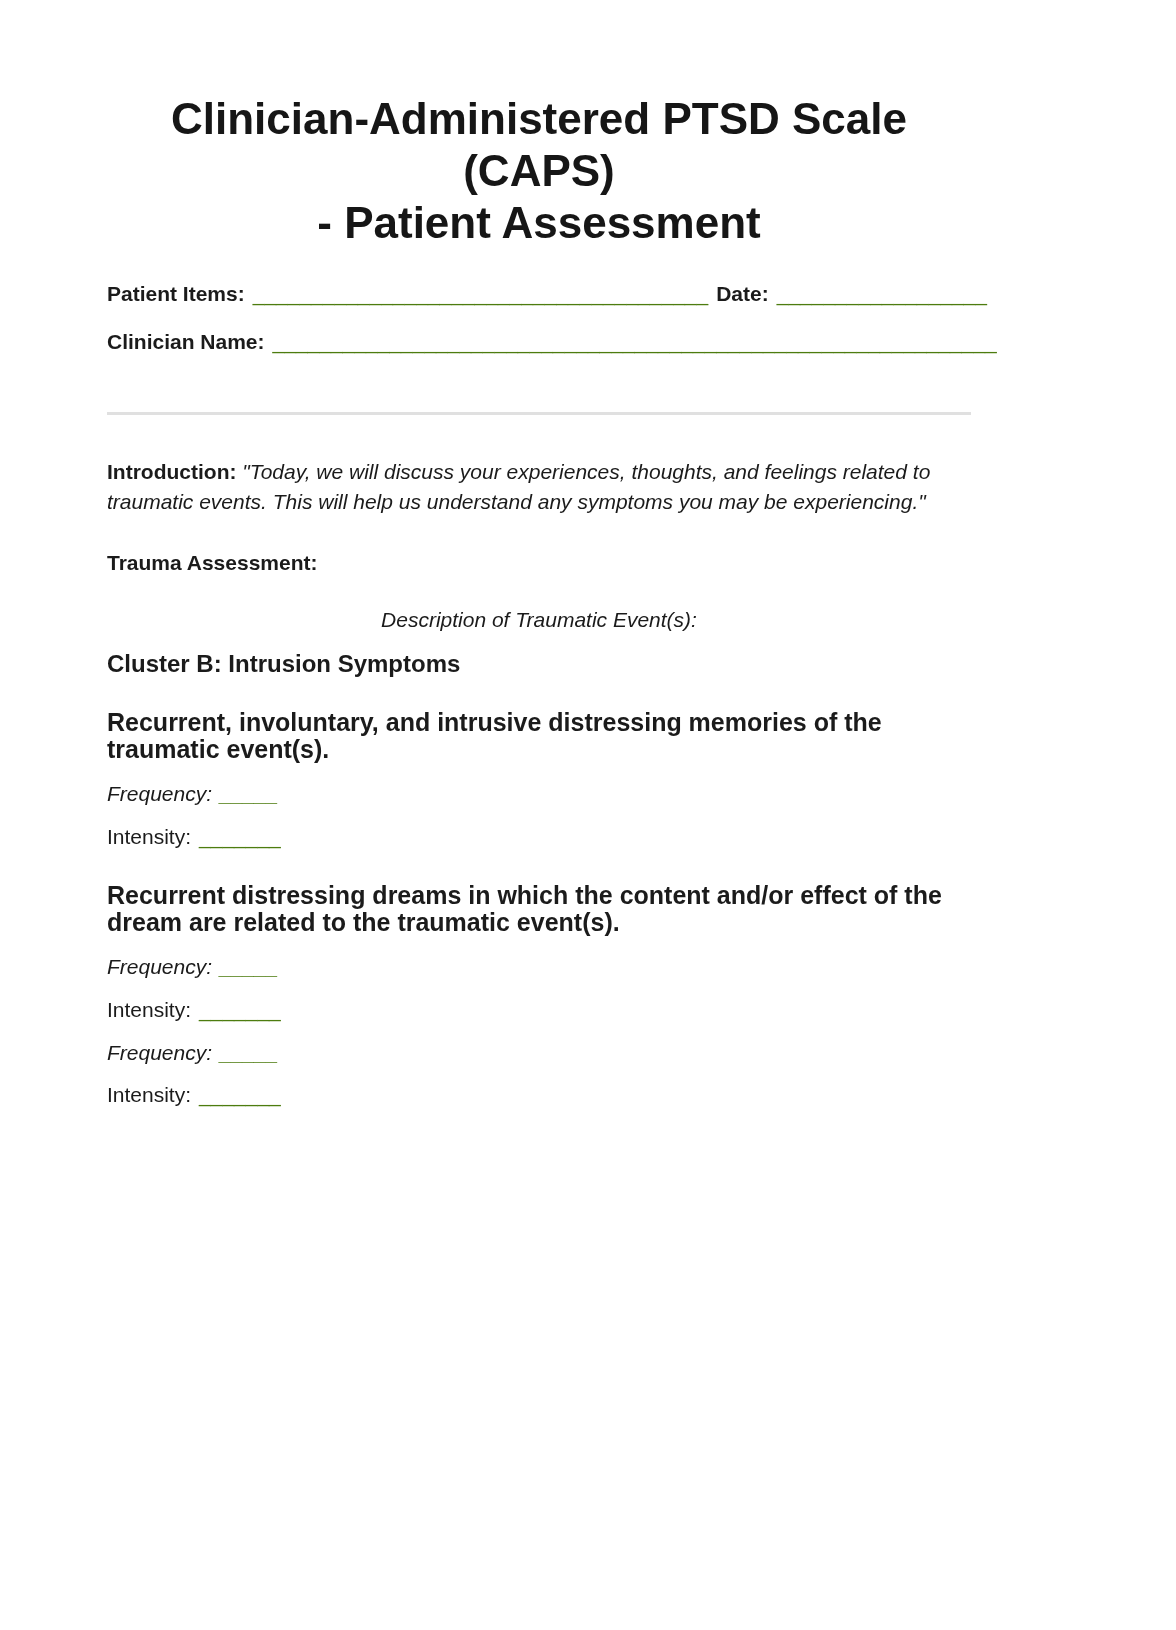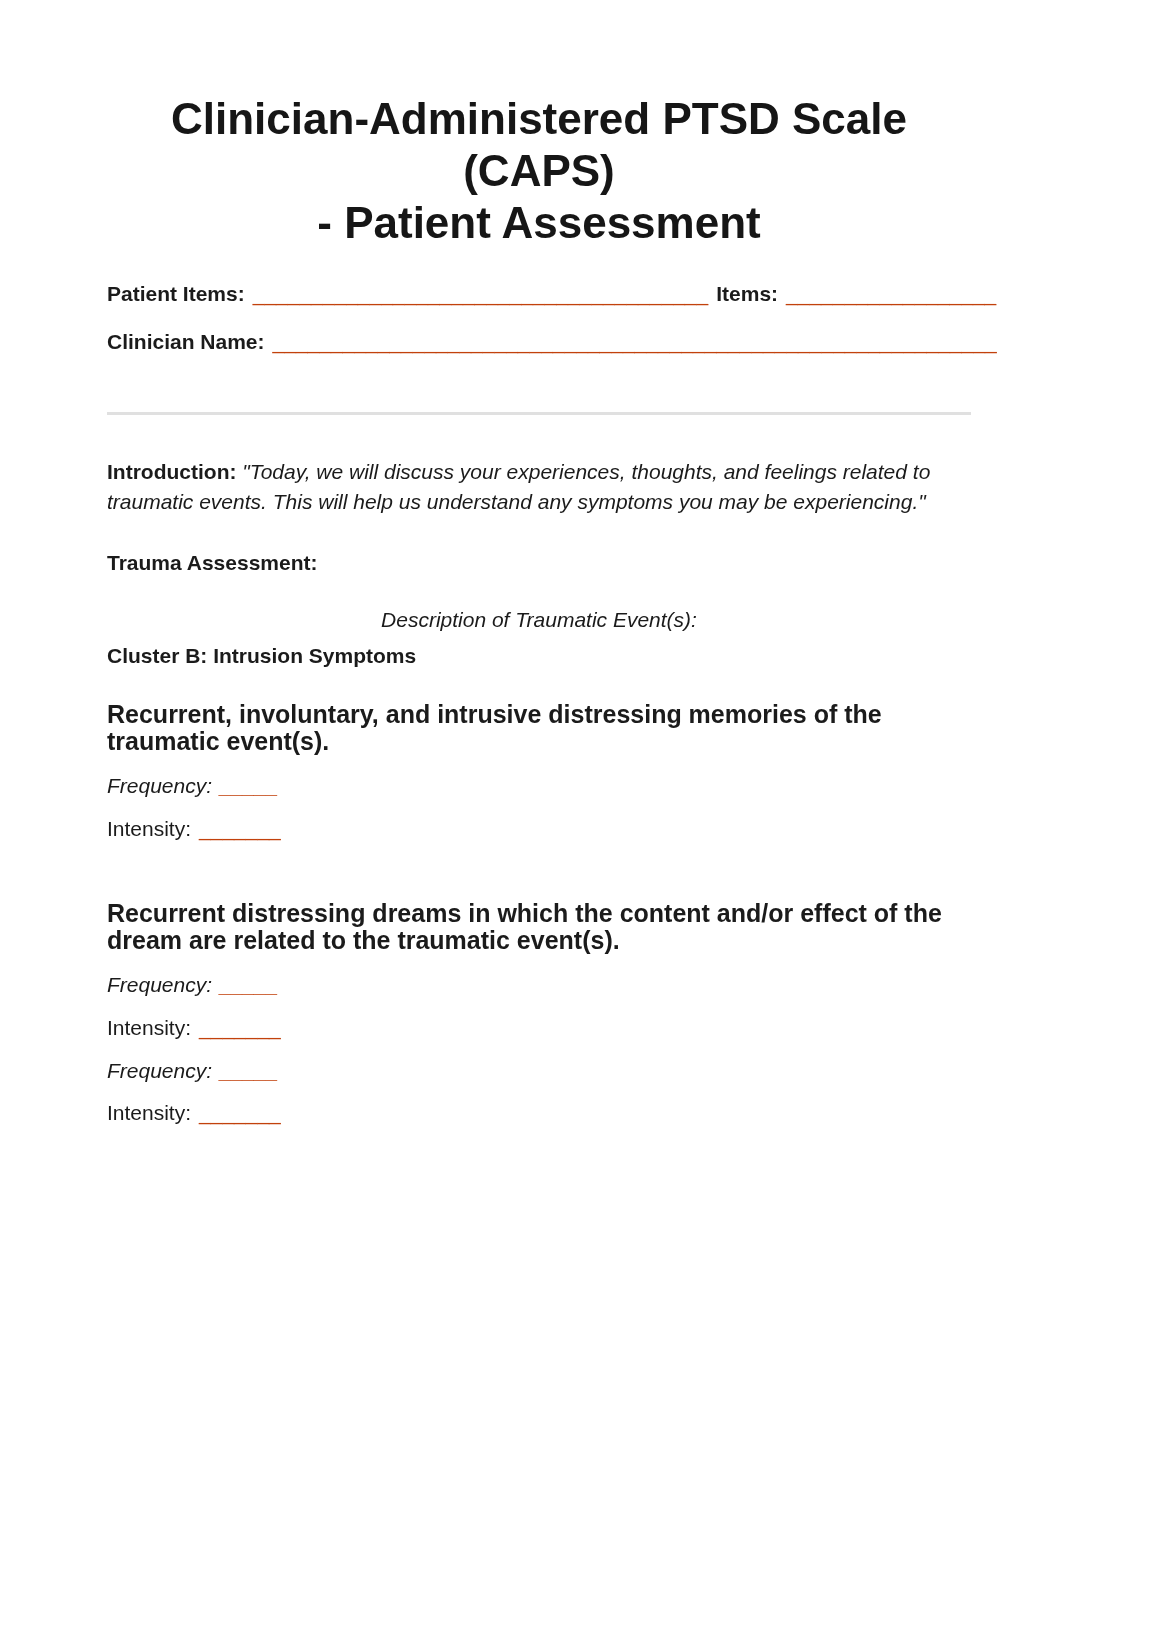--- a/index.html
+++ b/index.html
@@ -31,21 +31,21 @@
     line-height: 26px;
     white-space: nowrap;
   }
   .row-patient { margin-top: 32px; }
   .row-clinician { margin-top: 22px; }
   .field-label { font-weight: 700; }
   .blank {
     font-weight: 400;
     margin-left: 8px;
     letter-spacing: 0;
-    color: #c2410c;
+    color: #4d7c0f;
   }
   .date-label { margin-left: 8px; }
   .divider {
     border: none;
     height: 3px;
     background: #e0e0e0;
     margin: 57px 0 0 0;
   }
   .intro {
     margin-top: 42px;
@@ -68,33 +68,33 @@
     font-style: italic;
     text-align: center;
   }
   .section-heading {
     margin-top: 240px;
     font-size: 31px;
     line-height: 38px;
     font-weight: 700;
   }
   .cluster-heading {
-    margin-top: 8px;
-    font-size: 21px;
+    margin-top: 16px;
+    font-size: 24px;
     line-height: 30px;
     font-weight: 700;
   }
   .item-text {
     font-size: 25px;
     line-height: 27px;
     font-weight: 700;
     max-width: 860px;
   }
   .item-1 .item-text { margin-top: 30px; }
-  .item-2 .item-text { margin-top: 58px; }
+  .item-2 .item-text { margin-top: 32px; }
   .item-3 .item-text { margin-top: 56px; }
   .score-row {
     font-size: 21px;
     line-height: 26px;
   }
   .freq-row { margin-top: 18px; font-style: italic; }
   .int-row  { margin-top: 17px; }
   .item-3 .freq-row { margin-top: 17px; }
   .item-3 .int-row  { margin-top: 16px; }
 </style>
@@ -103,21 +103,21 @@
 
 <div class="page">
   <div class="content">
 
     <h1 class="doc-title">
       <span style="display:block">Clinician-Administered PTSD Scale (CAPS)</span>
       <span style="display:block">- Patient Assessment</span>
     </h1>
 
     <div class="field-row row-patient">
-      <span class="field-label">Patient Items:</span><span class="blank">_______________________________________</span><span class="field-label date-label">Items:</span><span class="blank">__________________</span>
+      <span class="field-label">Patient Items:</span><span class="blank">_______________________________________</span><span class="field-label date-label">Date:</span><span class="blank">__________________</span>
     </div>
 
     <div class="field-row row-clinician">
       <span class="field-label">Clinician Name:</span><span class="blank">______________________________________________________________</span>
     </div>
 
     <hr class="divider">
 
     <p class="intro">
       <span class="intro-label">Introduction:</span>

